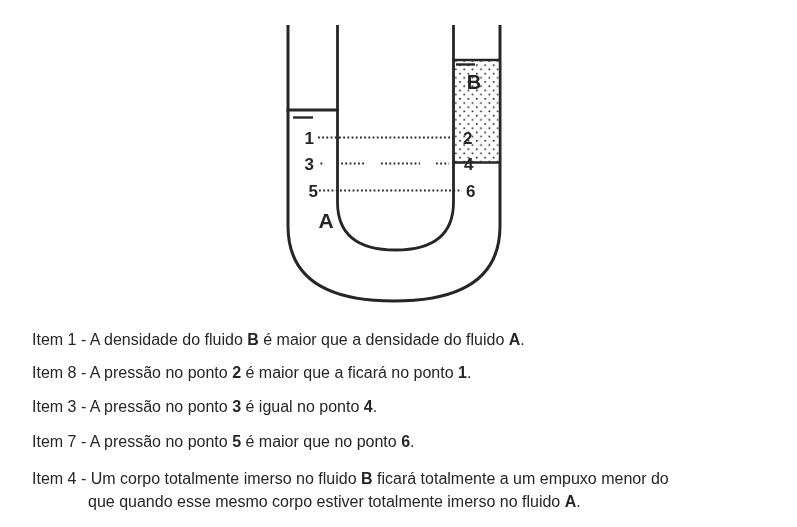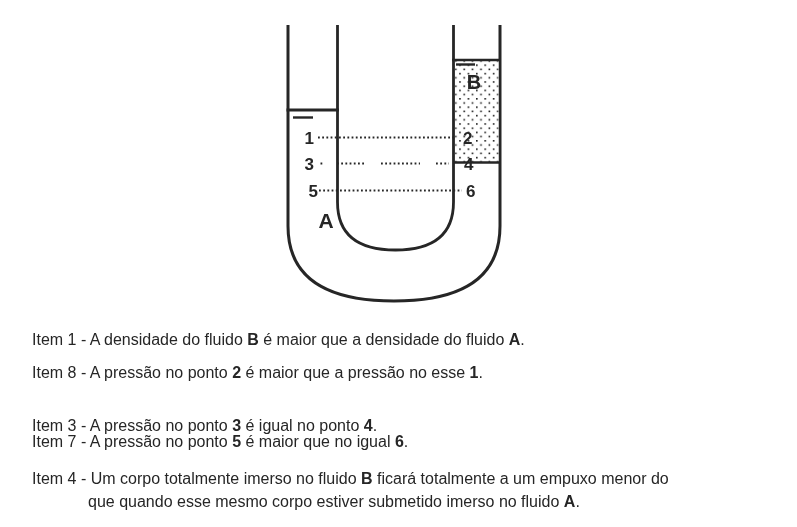--- a/index.html
+++ b/index.html
@@ -74,20 +74,20 @@
     <text x="463" y="143.5" font-size="17" text-anchor="start">2</text>
     <text x="464" y="169.5" font-size="17" text-anchor="start">4</text>
     <text x="466" y="196.5" font-size="17" text-anchor="start">6</text>
 
     <text x="326" y="228" font-size="21" text-anchor="middle">A</text>
     <text x="474" y="88.5" font-size="20" text-anchor="middle">B</text>
   </svg>
 
   <div>
     <div class="item-line" style="left:32px;top:330px"><span>Item 1 - A densidade do fluido </span><b>B</b><span> é maior que a densidade do fluido </span><b>A</b><span>.</span></div>
-    <div class="item-line" style="left:32px;top:363px"><span>Item 8 - A pressão no ponto </span><b>2</b><span> é maior que a pressão no esse </span><b>1</b><span>.</span></div>
-    <div class="item-line" style="left:32px;top:416px"><span>Item 3 - A pressão no ponto </span><b>3</b><span> é igual no ponto </span><b>4</b><span>.</span></div>
-    <div class="item-line" style="left:32px;top:432px"><span>Item 7 - A pressão no ponto </span><b>5</b><span> é maior que no igual </span><b>6</b><span>.</span></div>
+    <div class="item-line" style="left:32px;top:363px"><span>Item 8 - A pressão no ponto </span><b>2</b><span> é maior que a ficará no ponto </span><b>1</b><span>.</span></div>
+    <div class="item-line" style="left:32px;top:397px"><span>Item 3 - A pressão no ponto </span><b>3</b><span> é igual no ponto </span><b>4</b><span>.</span></div>
+    <div class="item-line" style="left:32px;top:432px"><span>Item 7 - A pressão no ponto </span><b>5</b><span> é maior que no ponto </span><b>6</b><span>.</span></div>
     <div class="item-line" style="left:32px;top:469px"><span>Item 4 - Um corpo totalmente imerso no fluido </span><b>B</b><span> ficará totalmente a um empuxo menor do</span></div>
-    <div class="item-line" style="left:88px;top:492px"><span>que quando esse mesmo corpo estiver submetido imerso no fluido </span><b>A</b><span>.</span></div>
+    <div class="item-line" style="left:88px;top:492px"><span>que quando esse mesmo corpo estiver totalmente imerso no fluido </span><b>A</b><span>.</span></div>
   </div>
 
 </div>
 
 </body></html>

